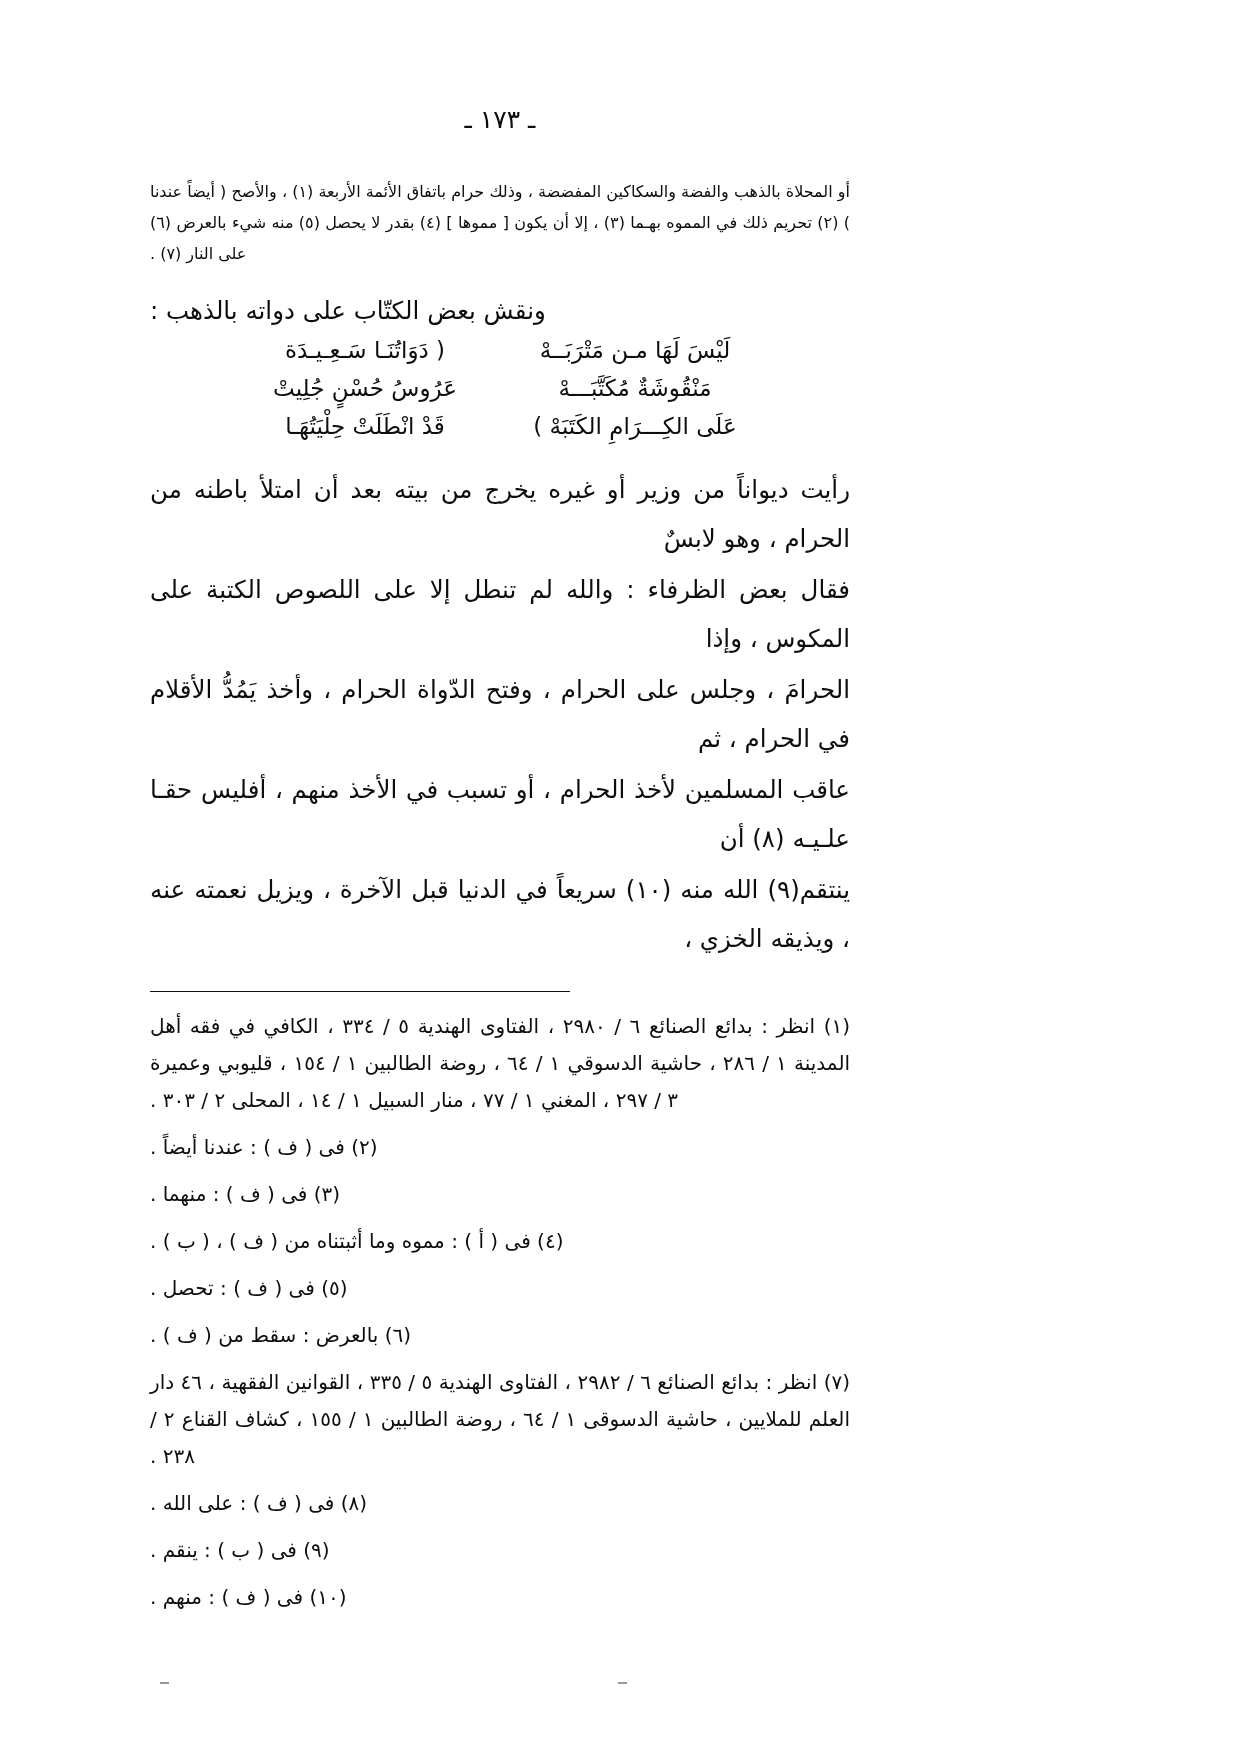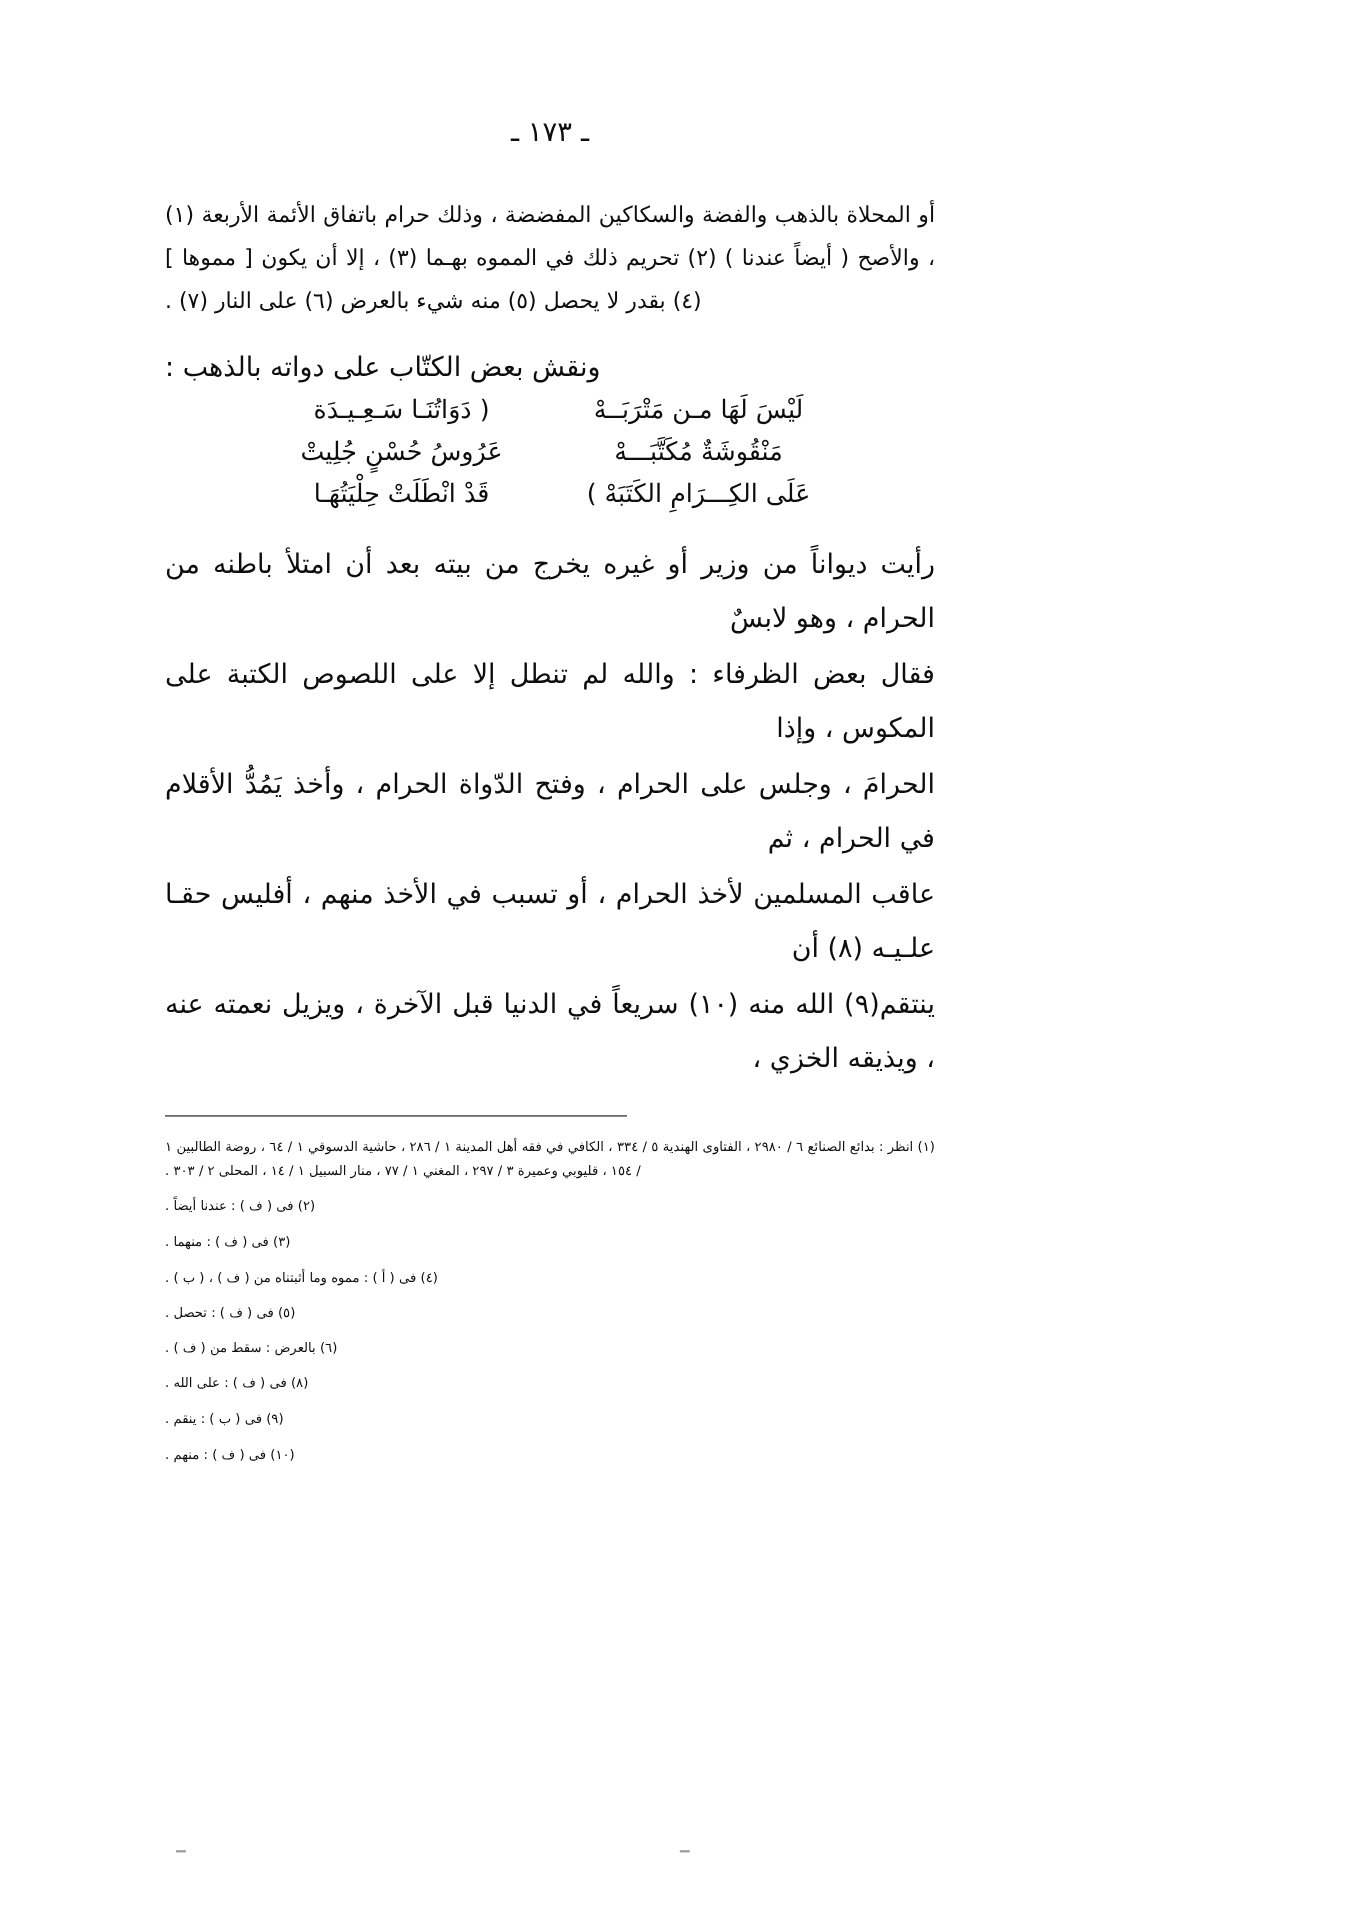--- a/index.html
+++ b/index.html
@@ -28,21 +28,21 @@
     text-align: center;
     font-size: 25px;
     letter-spacing: 1px;
     margin-bottom: 42px;
     direction: rtl;
   }
   .body-text {
     direction: rtl;
     text-align: justify;
     text-align-last: center;
-    font-size: 20px;
+    font-size: 16px;
     line-height: 1.95;
   }
   .para {
     margin: 0 0 6px 0;
     direction: rtl;
   }
   .para.justify {
     text-align: justify;
   }
   .para.center-last {
@@ -103,21 +103,21 @@
     margin: 26px 0 16px auto;
     margin-left: 0;
     margin-right: auto;
   }
   .fn-rule-wrap {
     display: flex;
     justify-content: flex-start;
   }
   .footnotes {
     direction: rtl;
-    font-size: 12px;
+    font-size: 20px;
     line-height: 1.85;
   }
   .fn-item {
     margin: 0 0 10px 0;
     text-align: justify;
     text-align-last: left;
   }
   .fn-item.short {
     text-align: left;
     text-align-last: left;
@@ -177,20 +177,21 @@
     <div class="fn-rule"></div>
   </div>
 
   <div class="footnotes">
     <p class="fn-item">(١) انظر : بدائع الصنائع ٦ / ٢٩٨٠ ، الفتاوى الهندية ٥ / ٣٣٤ ، الكافي في فقه أهل المدينة ١ / ٢٨٦ ، حاشية الدسوقي ١ / ٦٤ ، روضة الطالبين ١ / ١٥٤ ، قليوبي وعميرة ٣ / ٢٩٧ ، المغني ١ / ٧٧ ، منار السبيل ١ / ١٤ ، المحلى ٢ / ٣٠٣ .</p>
     <p class="fn-item short">(٢) فى ( ف ) : عندنا أيضاً .</p>
     <p class="fn-item short">(٣) فى ( ف ) : منهما .</p>
     <p class="fn-item short">(٤) فى ( أ ) : مموه وما أثبتناه من ( ف ) ، ( ب ) .</p>
     <p class="fn-item short">(٥) فى ( ف ) : تحصل .</p>
     <p class="fn-item short">(٦) بالعرض : سقط من ( ف ) .</p>
+    <p class="fn-item">(٧) انظر : بدائع الصنائع ٦ / ٢٩٨٢ ، الفتاوى الهندية ٥ / ٣٣٥ ، القوانين الفقهية ، ٤٦ دار العلم للملايين ، حاشية الدسوقى ١ / ٦٤ ، روضة الطالبين ١ / ١٥٥ ، كشاف القناع ٢ / ٢٣٨ .</p>
     <p class="fn-item short">(٨) فى ( ف ) : على الله .</p>
     <p class="fn-item short">(٩) فى ( ب ) : ينقم .</p>
     <p class="fn-item short">(١٠) فى ( ف ) : منهم .</p>
   </div>
 
   <div class="bottom-marks">
     <div class="mark" style="left:160px; top:0;"></div>
     <div class="mark" style="left:618px; top:0;"></div>
   </div>
 

